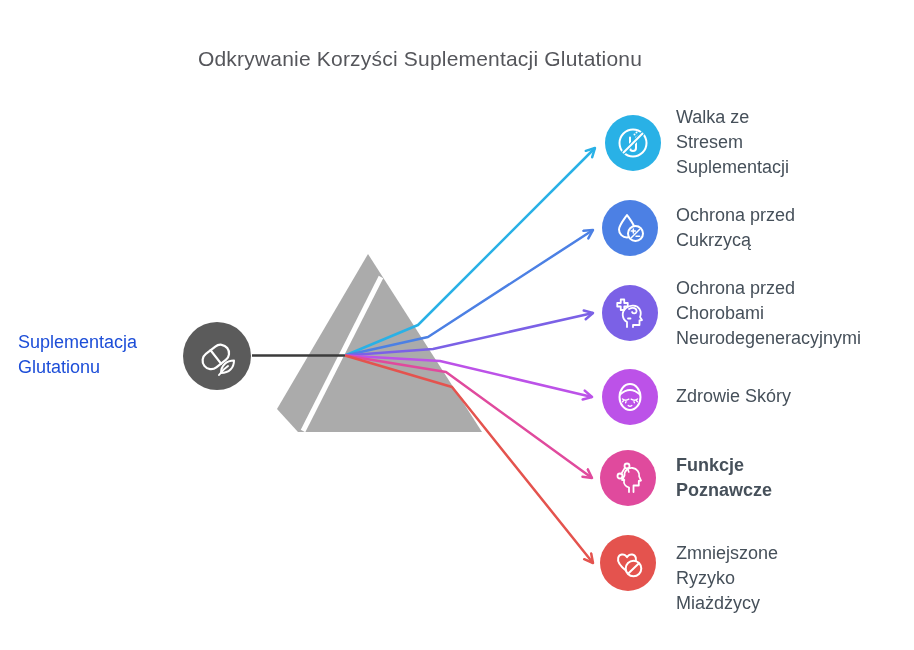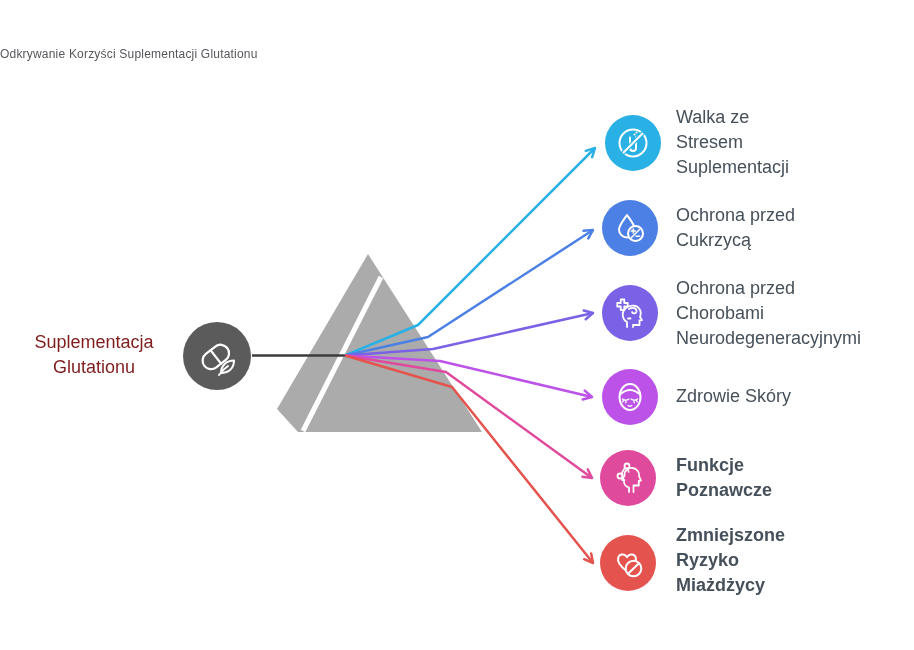--- a/index.html
+++ b/index.html
@@ -6,40 +6,41 @@
   .canvas{
     position:relative;
     width:914px;height:650px;
     background:#ffffff;
     font-family:"Liberation Sans", sans-serif;
     overflow:hidden;
   }
   .diagram-svg{position:absolute;top:0;left:0;}
   .title{
     position:absolute;top:47px;left:0;width:840px;
-    font-size:12px;color:#55565b;
+    text-align:center;
+    font-size:21px;color:#55565b;
     letter-spacing:0.2px;
   }
   .label{
     position:absolute;
     font-size:18px;line-height:25px;
     color:#46505a;
     white-space:pre-line;
   }
   .hub-label{
     left:18px;top:330px;width:152px;
-    text-align:center;color:#7f1d1d;
+    text-align:left;color:#1d4ed8;
   }
   .benefit-label{left:676px;width:232px;}
   .benefit-label-0{top:105px;}
   .benefit-label-1{top:203px;}
   .benefit-label-2{top:276px;}
   .benefit-label-3{top:384px;}
   .benefit-label-4{top:453px;font-weight:bold;}
-  .benefit-label-5{top:523px;font-weight:bold;}
+  .benefit-label-5{top:541px;}
   .icon-stroke{fill:none;stroke:#ffffff;stroke-width:2;stroke-linecap:round;stroke-linejoin:round;}
 </style>
 </head>
 <body>
 
 <div class="canvas">
 
   <svg class="diagram-svg" width="914" height="650" viewBox="0 0 914 650">
     <defs>
       <marker id="ah0" markerWidth="13" markerHeight="13" refX="10" refY="6" orient="auto" markerUnits="userSpaceOnUse">

